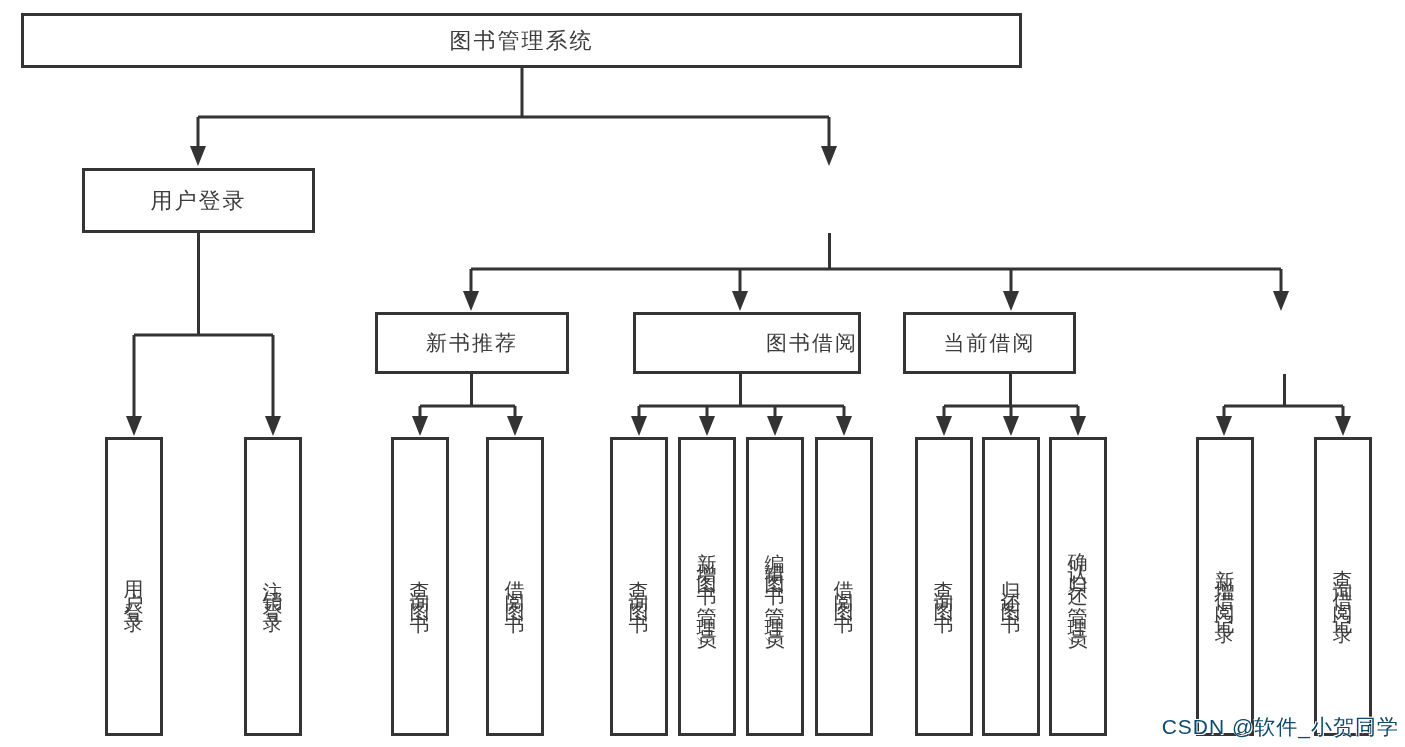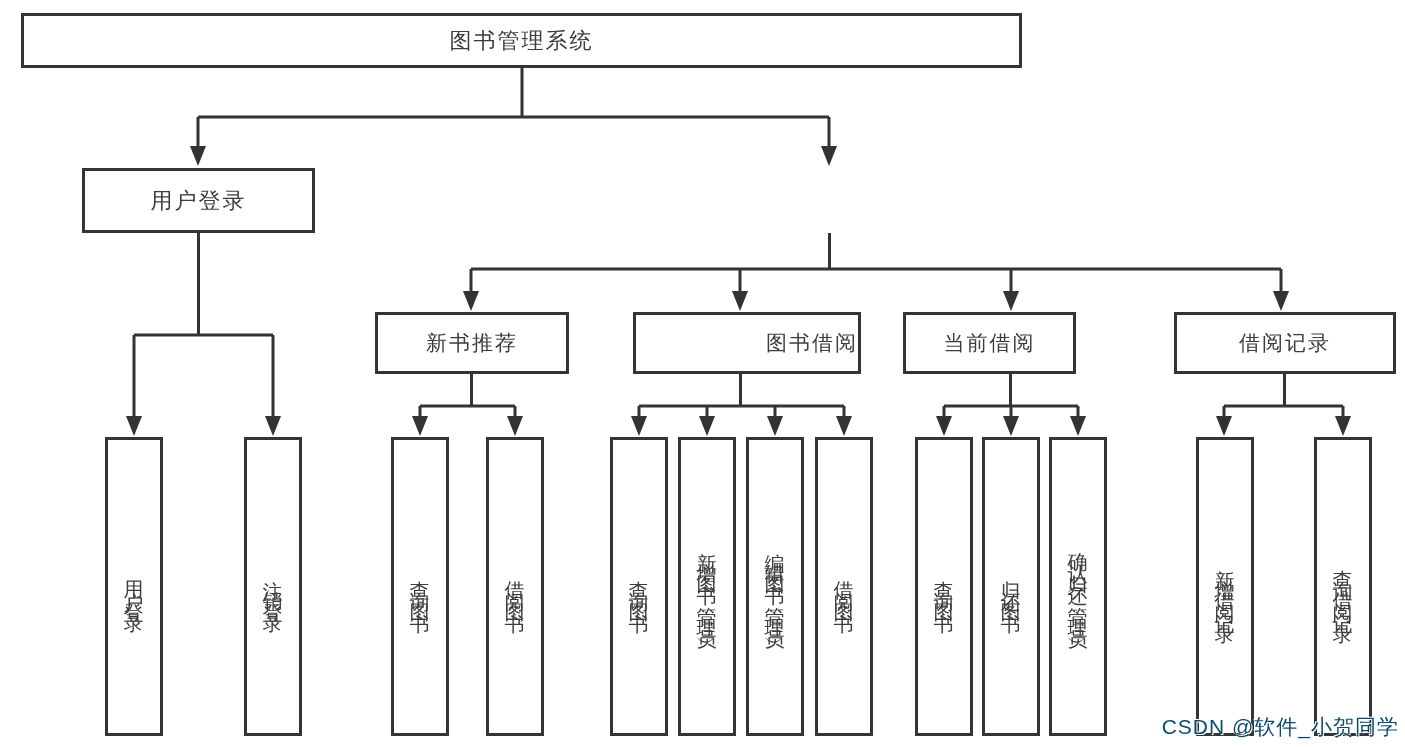--- a/index.html
+++ b/index.html
@@ -132,23 +132,20 @@
 
   <div class="box hbox l3 l3-newbook">
     <span>新书推荐</span>
   </div>
   <div class="box hbox l3 l3-borrow">
     <span>图书借阅</span>
   </div>
   <div class="box hbox l3 l3-current">
     <span>当前借阅</span>
   </div>
-  <div class="box hbox l3 l3-records">
-    <span>借阅记录</span>
-  </div>
 
   <div class="box leaf" style="left:105px">
     <span class="vtext">用户登录</span>
   </div>
   <div class="box leaf" style="left:244px">
     <span class="vtext">注销登录</span>
   </div>
 
   <div class="box leaf" style="left:391px">
     <span class="vtext">查询图书</span>

